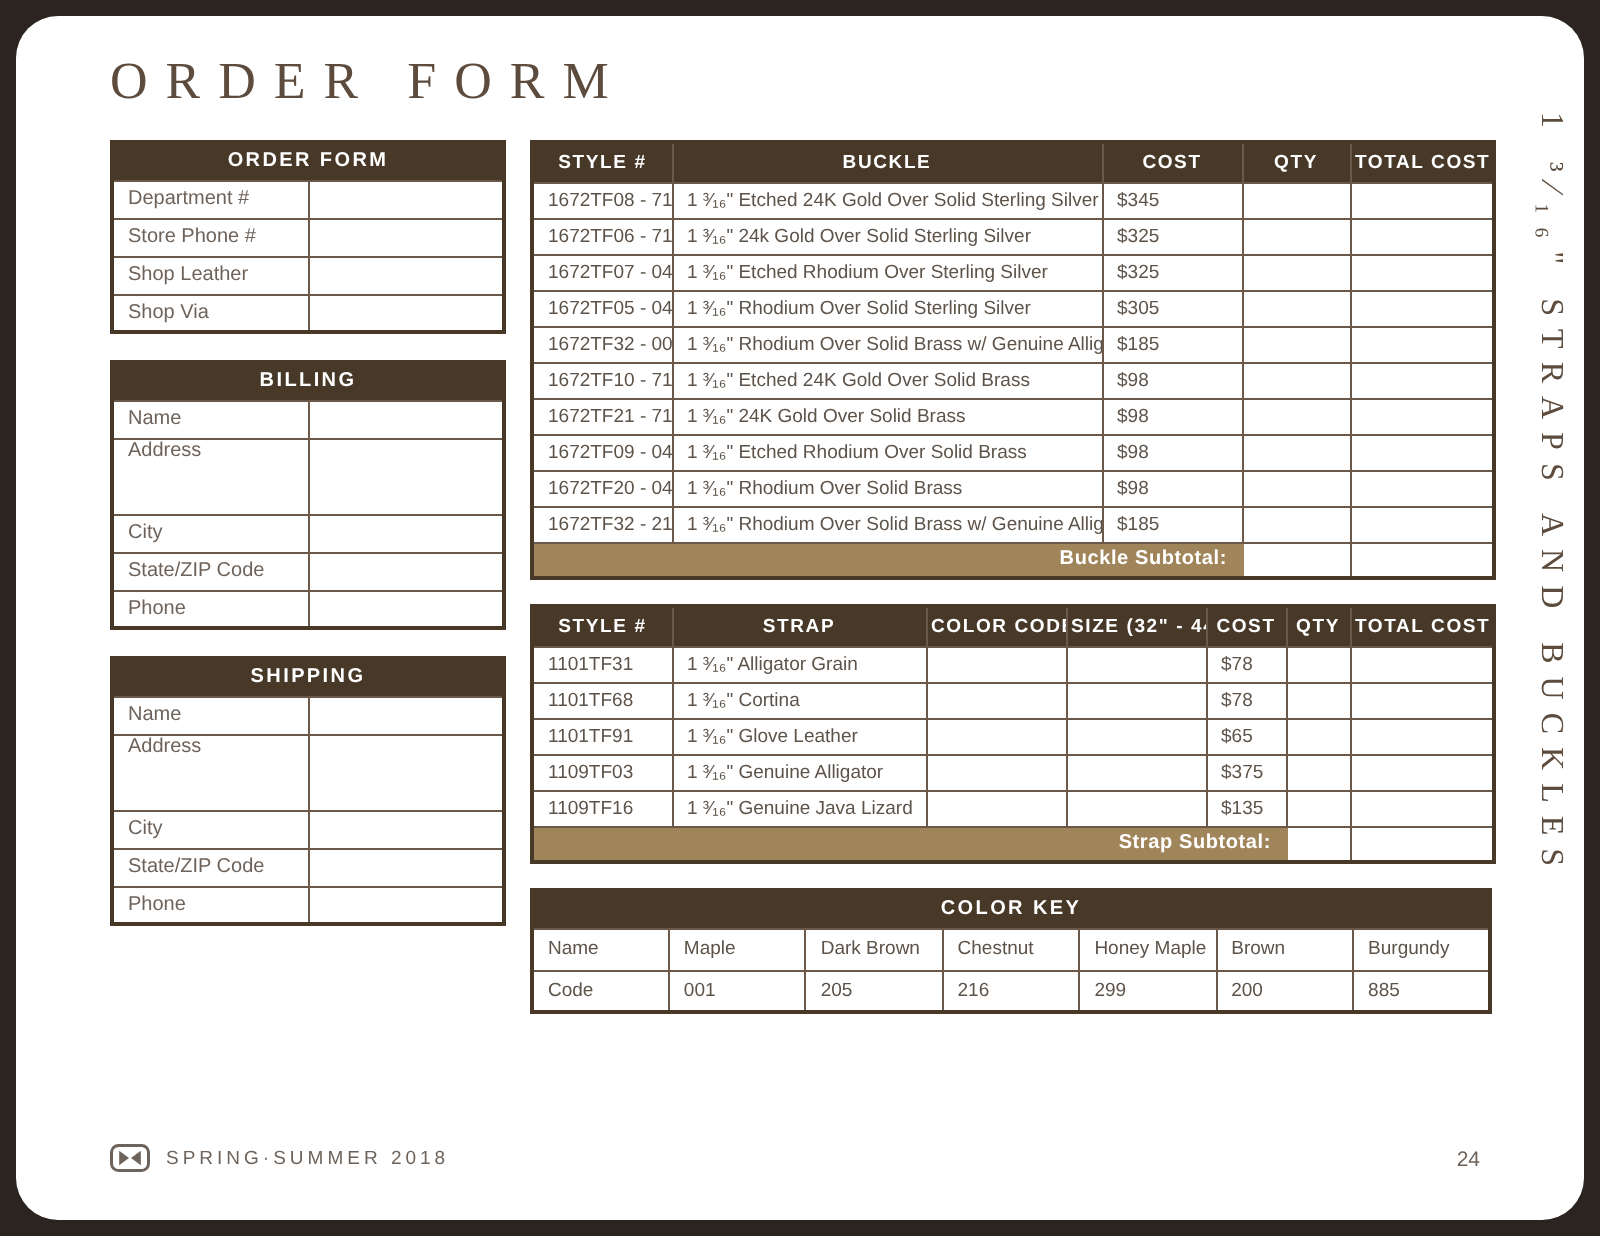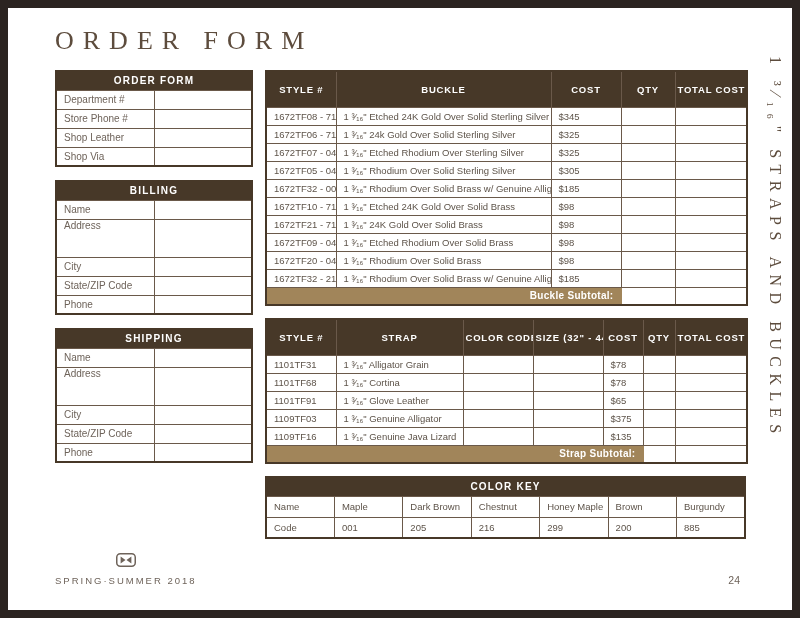--- a/index.html
+++ b/index.html
@@ -7,20 +7,21 @@
   body {
     width: 800px; height: 618px;
     background: #2b2421;
     font-family: "Liberation Sans", sans-serif;
     position: relative;
     overflow: hidden;
   }
   .page {
     position: absolute; inset: 8px;
     background: #ffffff;
+    border-radius: 21px;
   }
   
   .page-title {
     position: absolute; left: 47px; top: 18px;
     font-family: "Liberation Serif", serif;
     font-size: 26px; font-weight: normal;
     letter-spacing: 9px; color: #5d4c3d;
     margin: 0;
   }
   
@@ -44,21 +45,21 @@
   }
   .info-table td.lbl { width: 72px; }
   .info-table tr.tall td { height: 38px; vertical-align: top; padding-top: 0; }
   .info-table td.val { background: #ffffff; }
 
   
   .order-table { margin-bottom: 12px; }
   .order-table th.col-head {
     background: #473828; color: #ffffff;
     font-size: 9.5px; font-weight: bold; letter-spacing: 0.8px;
-    height: 36px; text-align: center; padding: 0 2px; margin-left: 32px;
+    height: 20px; text-align: center; padding: 0 2px; margin-left: 32px;
   }
   .order-table td {
     font-size: 9.5px; color: #5d5349;
     padding: 1px 7px; height: 18px; vertical-align: middle;
   }
   td.sub-label {
     background: #a1855a; color: #ffffff;
     font-weight: bold; text-align: right;
     font-size: 10px; letter-spacing: 0.3px;
     border-color: #a1855a;
@@ -71,21 +72,21 @@
   .side-label {
     position: absolute; right: 8px; top: 48px;
     writing-mode: vertical-rl;
     font-family: "Liberation Serif", serif;
     font-size: 16px; letter-spacing: 6.5px;
     color: #5d4c3d; white-space: nowrap;
   }
   
   .footer-left {
     position: absolute; left: 47px; bottom: 24px;
-    display: flex; align-items: center; gap: 8px; flex-direction: column;
+    display: flex; align-items: center; gap: 8px;
   }
   .season {
     font-size: 9.5px; letter-spacing: 2px; color: #6e635a;
   }
   .page-num {
     position: absolute; right: 52px; bottom: 24px;
     font-size: 10.5px; color: #6e635a;
   }
 </style>
 </head>

